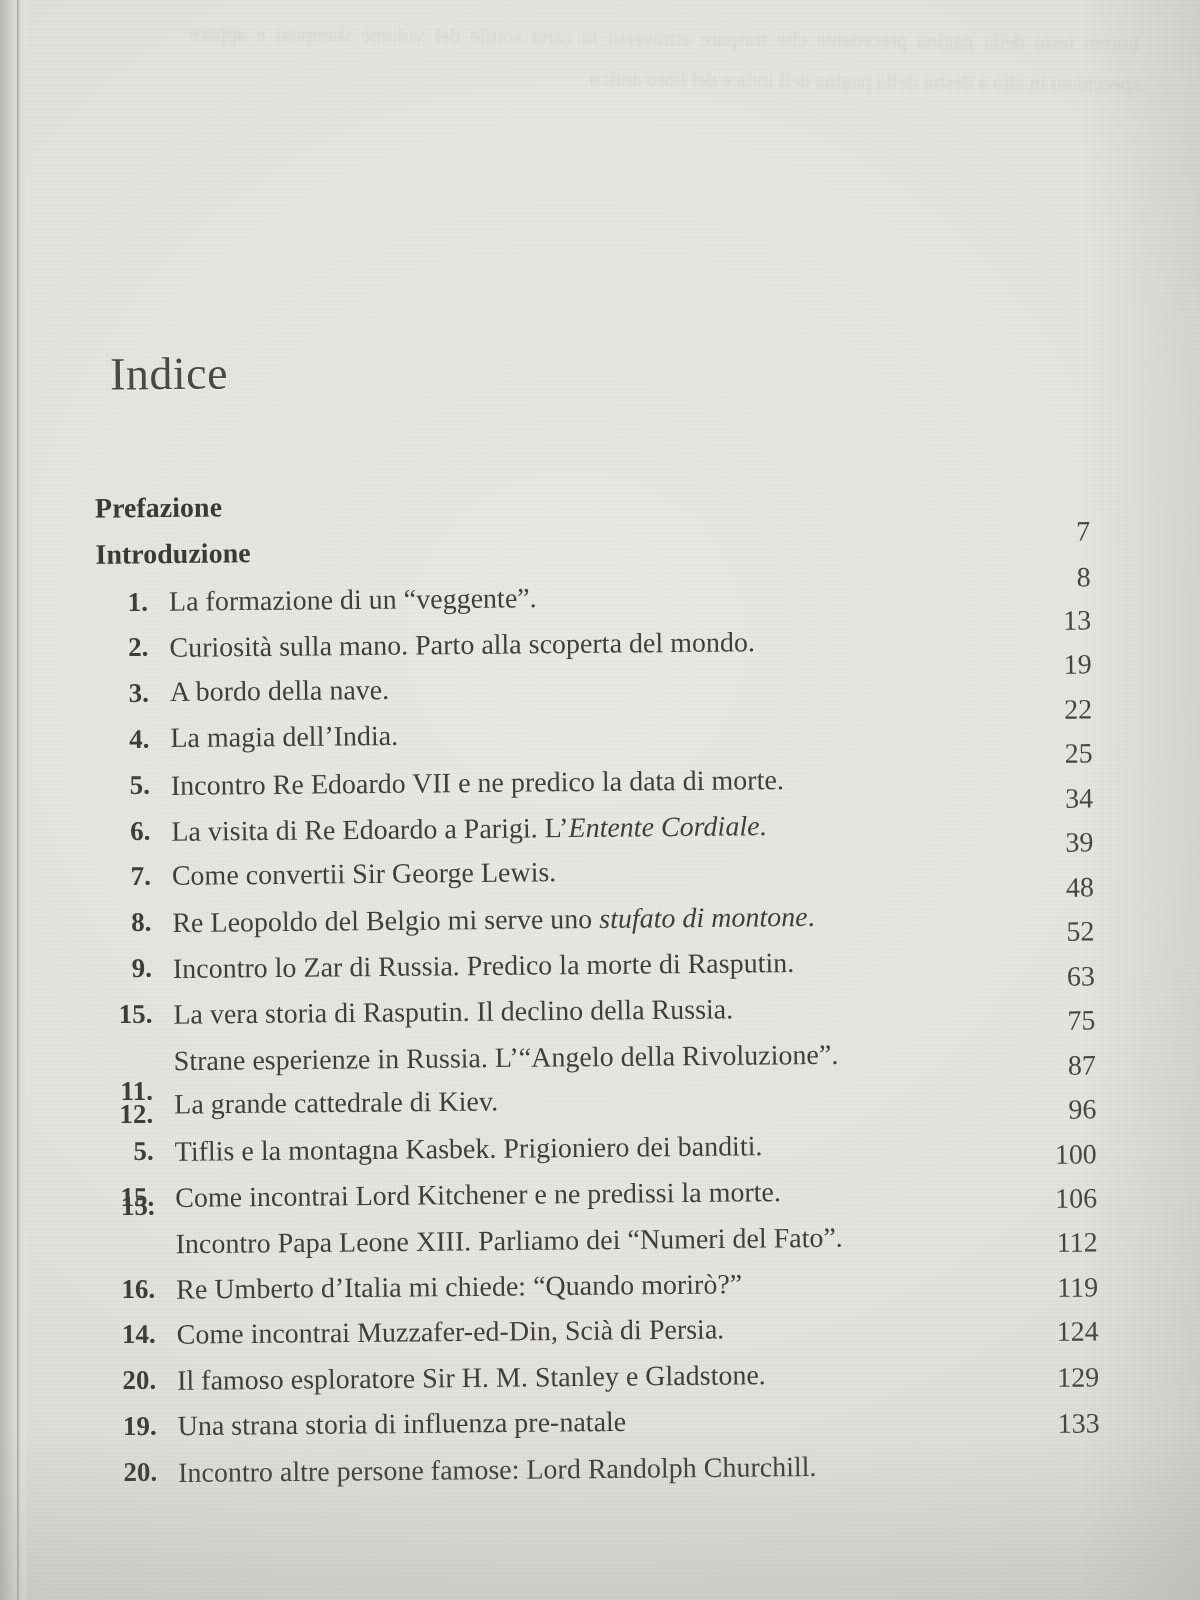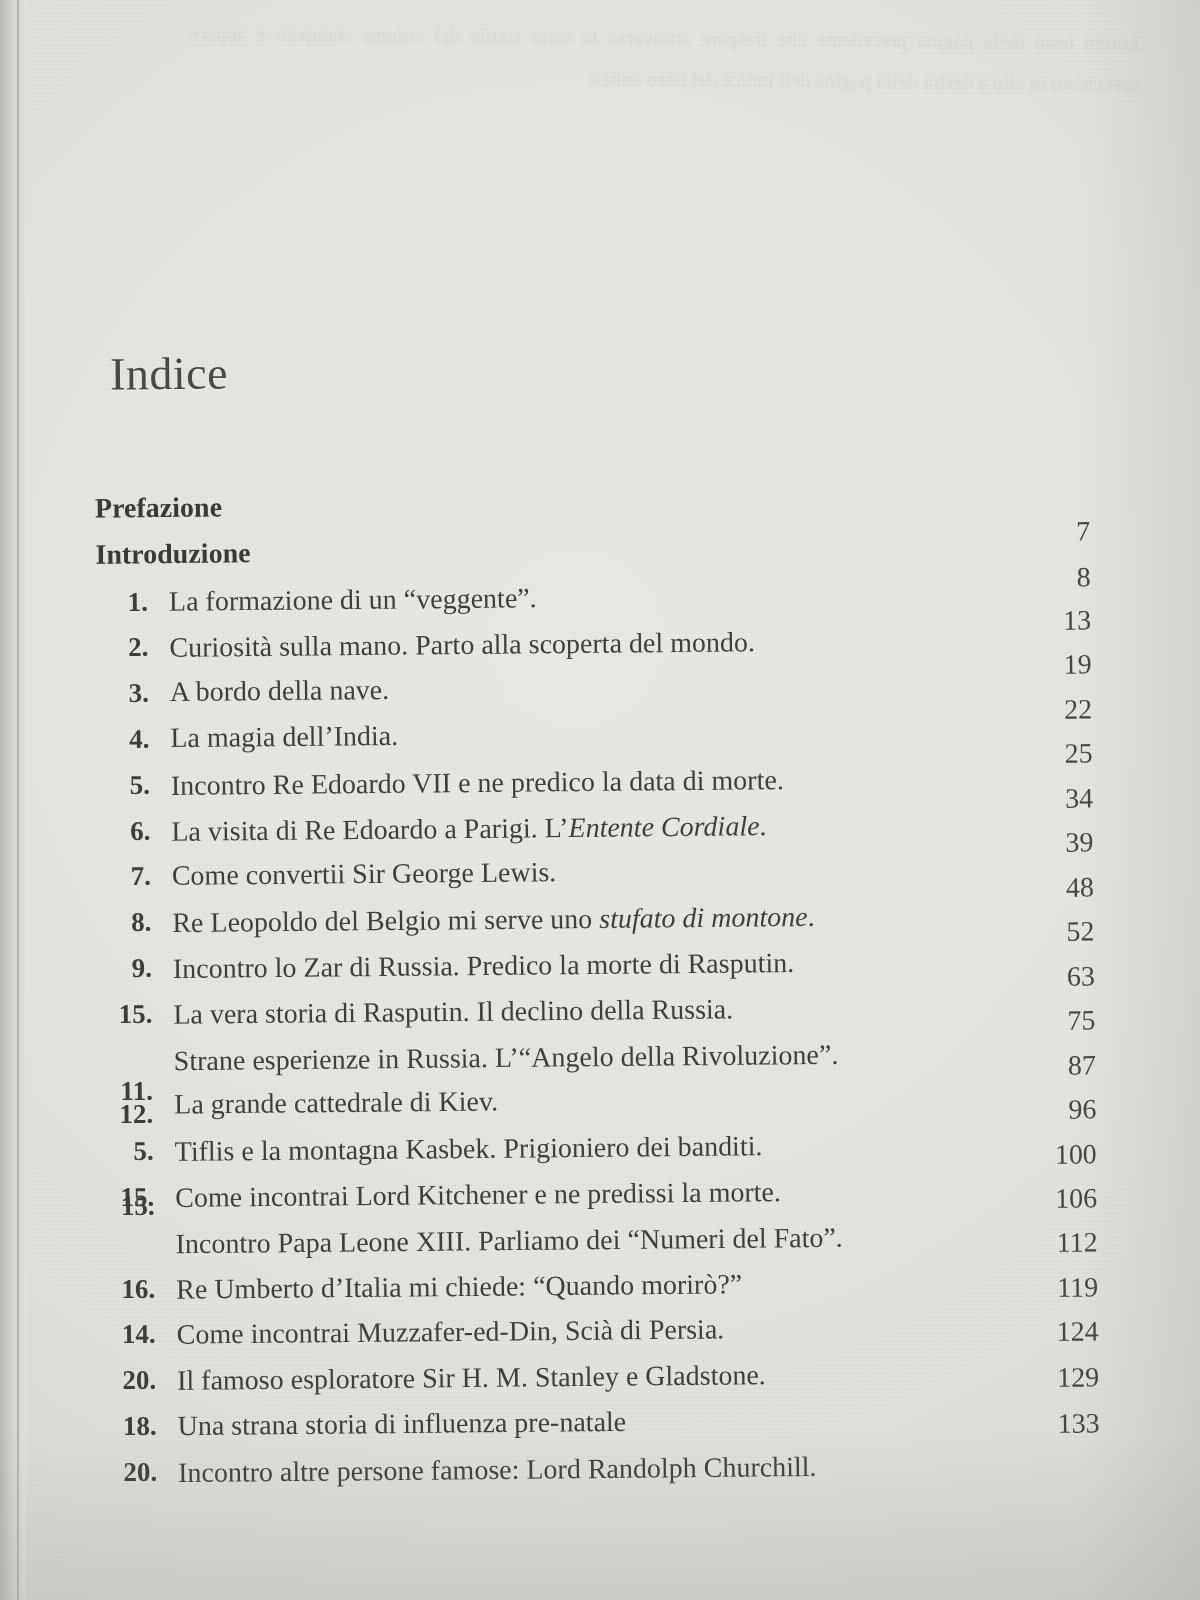--- a/index.html
+++ b/index.html
@@ -160,21 +160,21 @@
         <div class="pg" style="left: 980px; top: 1227.47px; transform: translateX(7.72px) rotate(-0.55deg);">112</div>
         <div class="num" style="left: 87px; top: 1273.6px; transform: translateX(8.21px) rotate(-0.55deg);">16.</div>
         <div class="title-text" style="left: 168px; top: 1270.6px; transform: translateX(8.18px) rotate(-0.55deg);">Re Umberto d’Italia mi chiede: “Quando morirò?”</div>
         <div class="pg" style="left: 980px; top: 1271.93px; transform: translateX(8.19px) rotate(-0.55deg);">119</div>
         <div class="num" style="left: 87px; top: 1319.4px; transform: translateX(8.69px) rotate(-0.55deg);">14.</div>
         <div class="title-text" style="left: 168px; top: 1316.4px; transform: translateX(8.66px) rotate(-0.55deg);">Come incontrai Muzzafer-ed-Din, Scià di Persia.</div>
         <div class="pg" style="left: 980px; top: 1316.4px; transform: translateX(8.66px) rotate(-0.55deg);">124</div>
         <div class="num" style="left: 87px; top: 1365.2px; transform: translateX(9.17px) rotate(-0.55deg);">20.</div>
         <div class="title-text" style="left: 168px; top: 1362.2px; transform: translateX(9.14px) rotate(-0.55deg);">Il famoso esploratore Sir H. M. Stanley e Gladstone.</div>
         <div class="pg" style="left: 980px; top: 1362.2px; transform: translateX(9.14px) rotate(-0.55deg);">129</div>
-        <div class="num" style="left: 87px; top: 1411px; transform: translateX(9.65px) rotate(-0.55deg);">18.</div>
+        <div class="num" style="left: 87px; top: 1411px; transform: translateX(9.65px) rotate(-0.55deg);">19.</div>
         <div class="title-text" style="left: 168px; top: 1408px; transform: translateX(9.62px) rotate(-0.55deg);">Una strana storia di influenza pre-natale</div>
         <div class="pg" style="left: 980px; top: 1408px; transform: translateX(9.62px) rotate(-0.55deg);">133</div>
         <div class="num" style="left: 87px; top: 1456.8px; transform: translateX(10.13px) rotate(-0.55deg);">20.</div>
         <div class="title-text" style="left: 168px; top: 1453.8px; transform: translateX(10.1px) rotate(-0.55deg);">Incontro altre persone famose: Lord Randolph Churchill.</div>
       </div>
   </div>
 
   <div id="right-shade"></div>
   <div id="bottom-shade"></div>
 </div>

